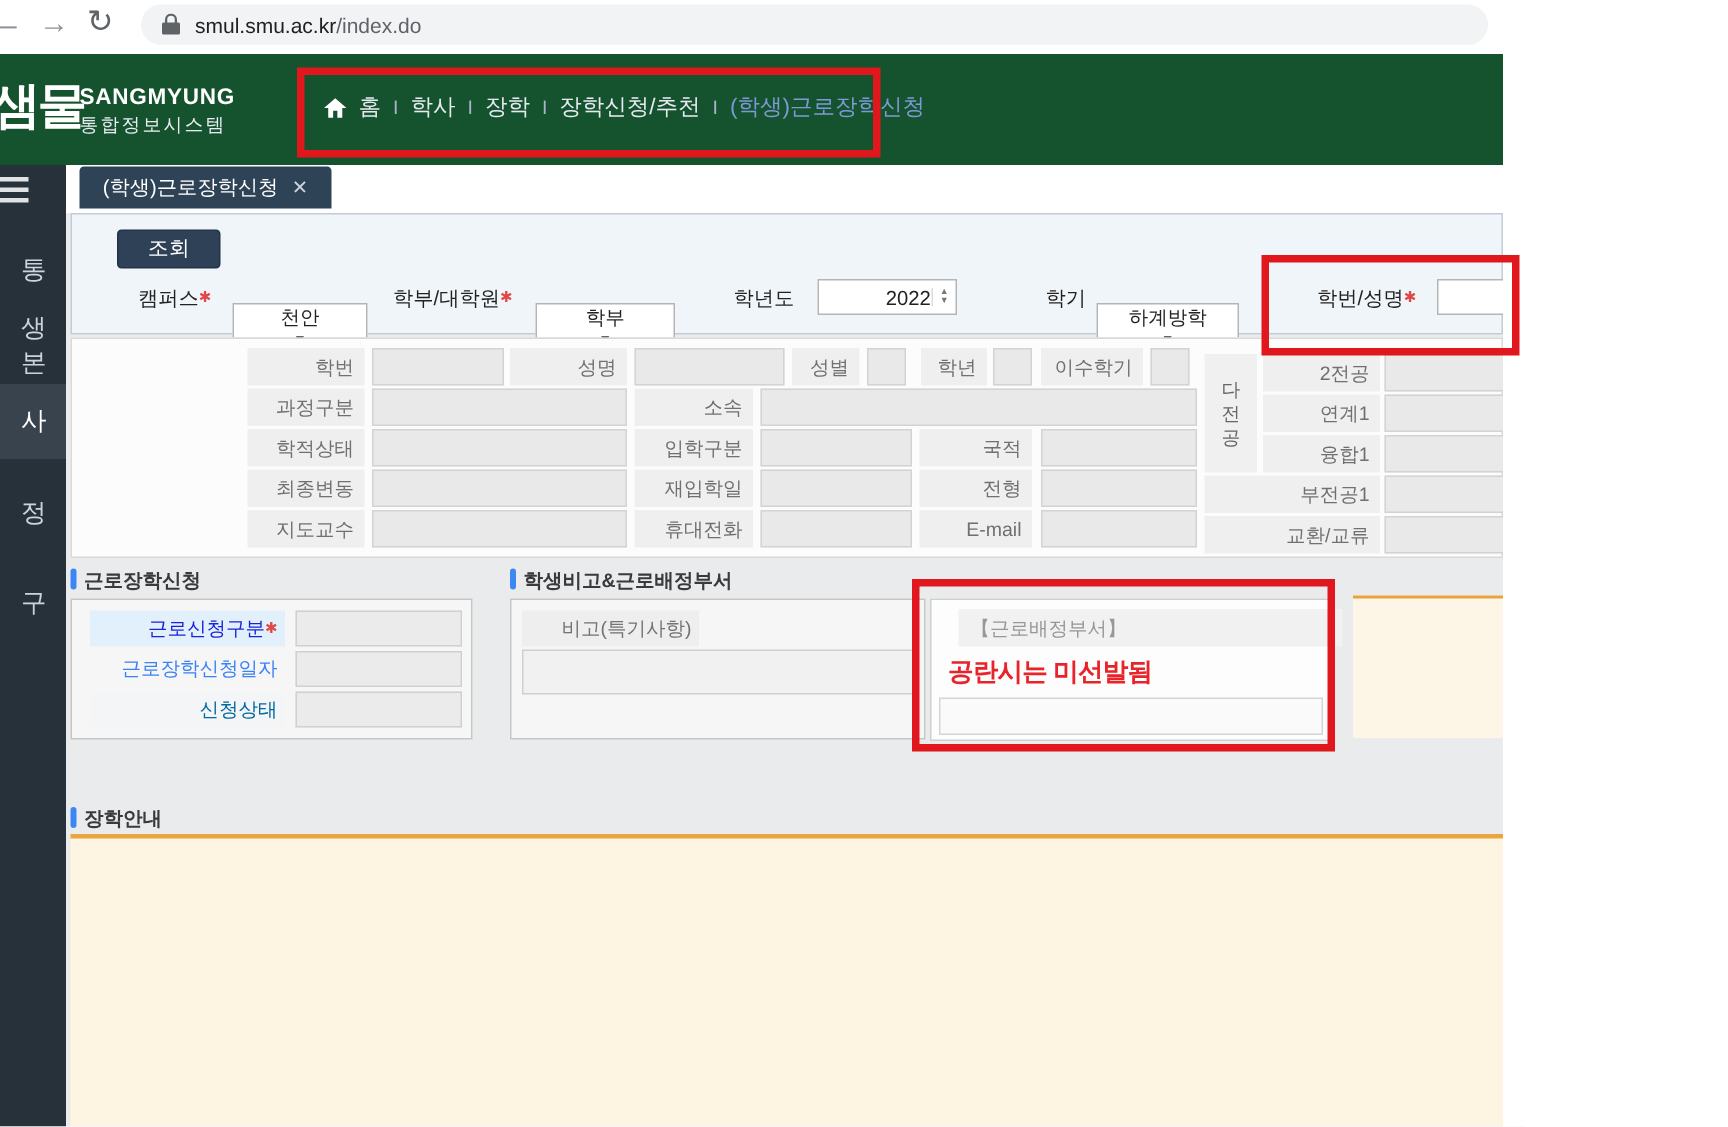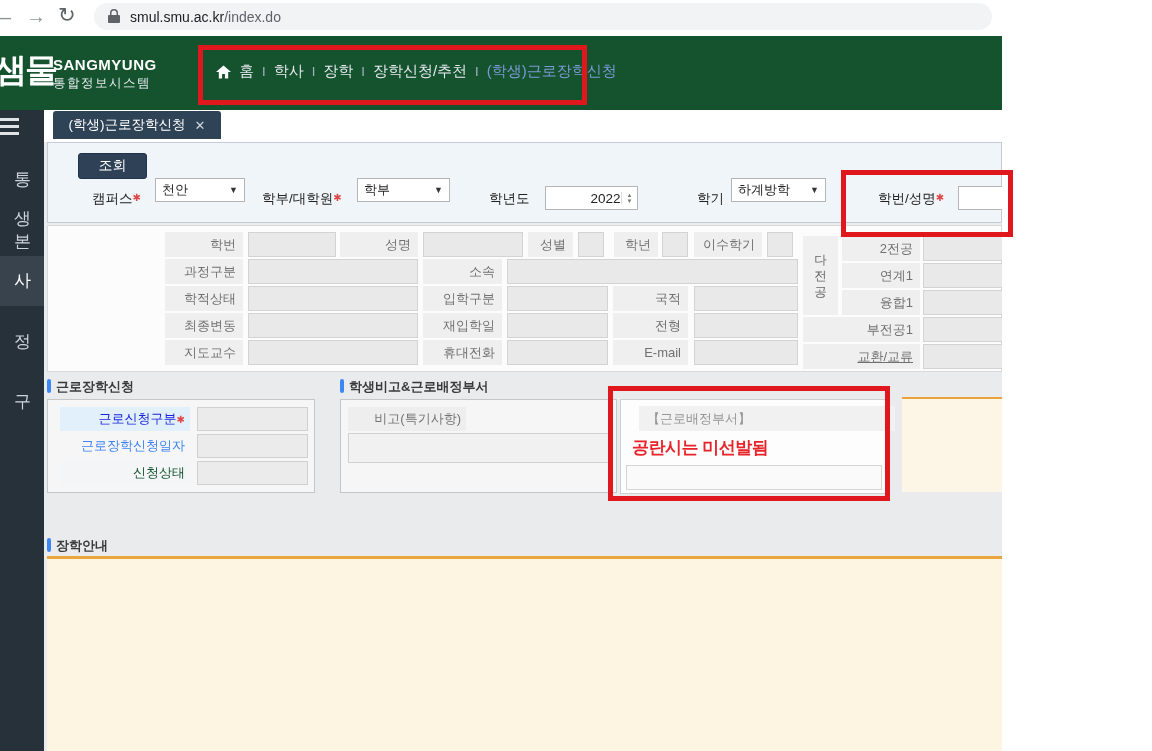--- a/index.html
+++ b/index.html
@@ -32,21 +32,21 @@
   
   .content-bg { position:absolute; left:44px; top:110px; width:958px; height:641px; background:#e9ebed; }
   .tabrow { position:absolute; left:44px; top:110px; width:958px; height:32px; background:#fff; }
   .tab { position:absolute; left:53px; top:111px; width:168px; height:28px; background:#2f4357; border-radius:3px 3px 0 0; display:flex; align-items:center; justify-content:center; gap:9px; color:#fff; font-size:13.5px; }
   .tab .x { color:#cdd6de; font-size:13px; }
 
   .filter-panel { position:absolute; left:47px; top:142px; width:955px; height:81px; background:#f0f5f9; border:1px solid #c3ccd6; }
   .btn-query { position:absolute; left:78px; top:153px; width:69px; height:26px; background:#2e4156; color:#fff; font-size:14px; border:1px solid #22334a; border-radius:3px; display:flex; align-items:center; justify-content:center; cursor:pointer; }
   .flabel { position:absolute; top:190px; font-size:13.5px; color:#222; white-space:nowrap; }
   .req { color:#e04848; font-size:10px; vertical-align:2px; }
-  .dd { position:absolute; top:178px; height:24px; background:#fff; border:1px solid #b5b5b5; font-size:13px; color:#222; display:flex; align-items:center; justify-content:space-between; padding:0 6px; cursor:pointer; }
+  .dd { position:absolute; top:202px; height:24px; background:#fff; border:1px solid #b5b5b5; font-size:13px; color:#222; display:flex; align-items:center; justify-content:space-between; padding:0 6px; cursor:pointer;flex-direction:column; }
   .dd .car { font-size:9px; color:#333; }
   .spin { position:absolute; top:186px; height:24px; background:#fff; border:1px solid #b5b5b5; font-size:13.5px; color:#222; display:flex; align-items:center; }
   .spin .val { flex:1; text-align:center;margin-left:44px; }
   .spin .arr { display:flex; flex-direction:column; align-items:center; width:16px; border-left:1px solid #ddd; font-size:6px; color:#777; line-height:6px; cursor:pointer; }
   .txt-input { position:absolute; top:186px; height:24px; background:#fff; border:1px solid #b5b5b5; }
 
   .info-panel { position:absolute; left:47px; top:225px; width:955px; height:147px; background:#fcfcfc; border:1px solid #d9d9d9; }
   .cell { position:absolute; height:25px; font-size:13px; display:flex; align-items:center; }
   .lblc { background:#efefef; color:#707070; justify-content:flex-end; padding-right:7px; }
   .inpc { background:#e9e9e9; border:1px solid #d3d3d3; }
@@ -207,34 +207,34 @@
       <span>다전공</span>
     </div>
   <div class="cell lblc" style="left:842px;top:236px;width:78px;">2전공</div>
   <div class="cell inpc" style="left:923px;top:236px;width:85px;"></div>
   <div class="cell lblc" style="left:842px;top:263px;width:78px;">연계1</div>
   <div class="cell inpc" style="left:923px;top:263px;width:85px;"></div>
   <div class="cell lblc" style="left:842px;top:290px;width:78px;">융합1</div>
   <div class="cell inpc" style="left:923px;top:290px;width:85px;"></div>
   <div class="cell lblc" style="left:803px;top:317px;width:117px;">부전공1</div>
   <div class="cell inpc" style="left:923px;top:317px;width:85px;"></div>
-  <div class="cell lblc" style="left:803px;top:344px;width:117px;text-decoration:underline;">교환/교류</div>
+  <div class="cell lblc" style="left:803px;top:344px;width:117px;">교환/교류</div>
   <div class="cell inpc" style="left:923px;top:344px;width:85px;"></div>
 
   <div class="sec-bullet" style="left:47px;top:379px;"></div>
   <div class="sec-title" style="left:56px;top:378px;">근로장학신청</div>
   <div class="panel" style="left:47px;top:399px;width:268px;height:94px;"></div>
   <div class="p-lbl" style="left:60px;top:407px;width:130px;background:#e2f0fb;color:#1822dd;">
       <span>근로신청구분</span>
       <span class="req">✱</span>
     </div>
   <div class="p-inp" style="left:197px;top:407px;width:111px;"></div>
   <div class="p-lbl" style="left:60px;top:434px;width:130px;color:#3b82f6;">근로장학신청일자</div>
   <div class="p-inp" style="left:197px;top:434px;width:111px;"></div>
-  <div class="p-lbl" style="left:60px;top:461px;width:130px;background:#f3f5f7;color:#14532d;">신청상태</div>
+  <div class="p-lbl" style="left:60px;top:461px;width:130px;background:#f3f5f7;color:#0369a1;">신청상태</div>
   <div class="p-inp" style="left:197px;top:461px;width:111px;"></div>
 
   <div class="sec-bullet" style="left:340px;top:379px;"></div>
   <div class="sec-title" style="left:349px;top:378px;">학생비고&amp;근로배정부서</div>
   <div class="panel" style="left:340px;top:399px;width:277px;height:94px;"></div>
   <div class="p-lbl" style="left:348px;top:407px;width:118px;background:#eeeeee;color:#737373;">비고(특기사항)</div>
   <div class="p-inp" style="left:348px;top:433px;width:261px;height:30px;background:#f1f1f1;"></div>
 
   <div class="panel" style="left:620px;top:399px;width:268px;height:95px;background:#fdfdfd;border-color:#cfcfcf;"></div>
   <div class="dept-head">【근로배정부서】</div>

